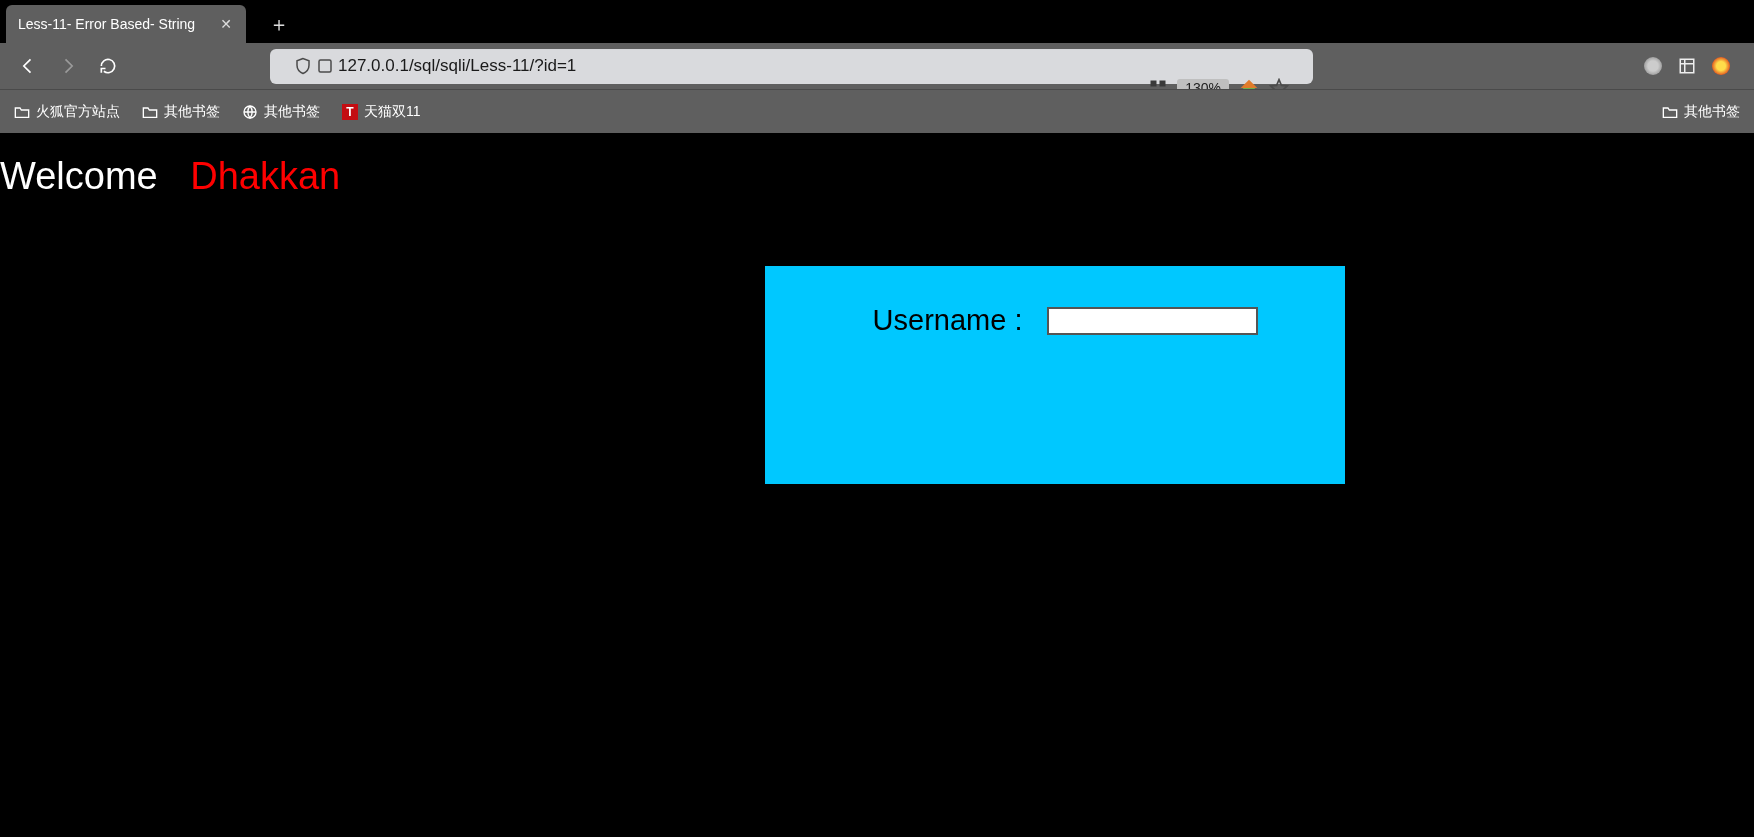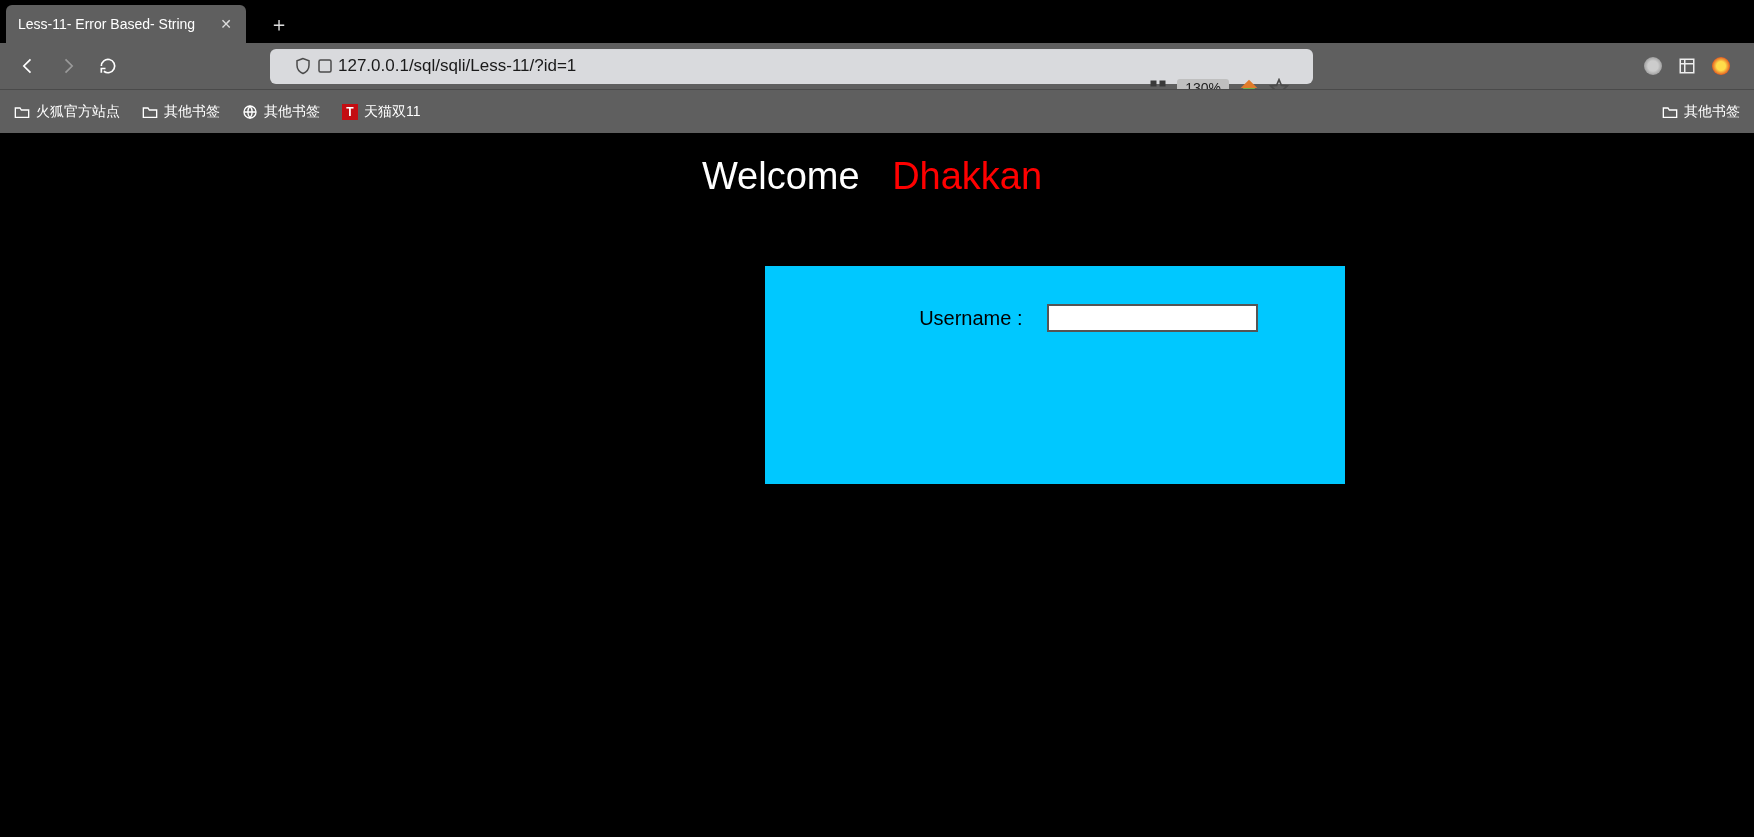--- a/index.html
+++ b/index.html
@@ -32,27 +32,27 @@
     .url-right { display:flex; align-items:center; gap:10px; color:#4b4b4b; font-size:14px;margin-top:44px; }
     .zoom-box { background:#bfbfbf; padding:1px 8px; border-radius:3px; font-size:14px; color:#222; }
     .nav-right { margin-left:auto; display:flex; align-items:center; gap:16px; padding-right:14px; color:#eee; }
 
     .bm-row { height:44px; background:#5f5f5f; display:flex; align-items:center; padding:0 14px; gap:22px; color:#fff; border-top:1px solid #4a4a4a; }
     .bm-item { display:flex; align-items:center; gap:6px; font-size:14px; }
     .bm-right { margin-left:auto; }
 
     
     .viewport { background:#000; width:100%; height:716px; position:relative; }
-    .heading { position:absolute; left:0; right:10px; top:22px; text-align:center; font-size:38px; }
+    .heading { position:absolute; left:0; right:10px; top:22px; font-size:38px; }
     .heading .w { color:#fff; }
     .heading .d { color:#ff0000; margin-left:22px; }
     .form-box { position:absolute; left:765px; top:133px; width:580px; height:218px; background:#00c8ff; }
     .form-inner {  padding-top:38px; }
     .form-row { display:flex; align-items:center; justify-content:center; gap:24px; margin-bottom:16px; }
-    .form-row label { font-size:20px; color:#000; width:170px; text-align:right; }
+    .form-row label { font-size:29px; color:#000; width:170px; text-align:right; }
     .form-row input[type=text],
     .form-row input[type=password] { width:211px; height:28px; border:2px solid #555; background:#fff; font-size:16px; padding:0 4px; }
     .submit-wrap { text-align:center; margin-top:38px; padding-left:220px; }
     .submit-btn { font-size:20px; padding:2px 10px; background:#e7e7e7; border:1px solid #888; border-radius:4px; }
 
     svg { display:block; }
     .folder-ic { width:16px; height:14px; }
     .globe-ic  { width:16px; height:16px; }
     .square-t  { width:16px; height:16px; background:#c40d12; color:#fff; font-size:12px; font-weight:bold;
                  display:flex; align-items:center; justify-content:center; }

